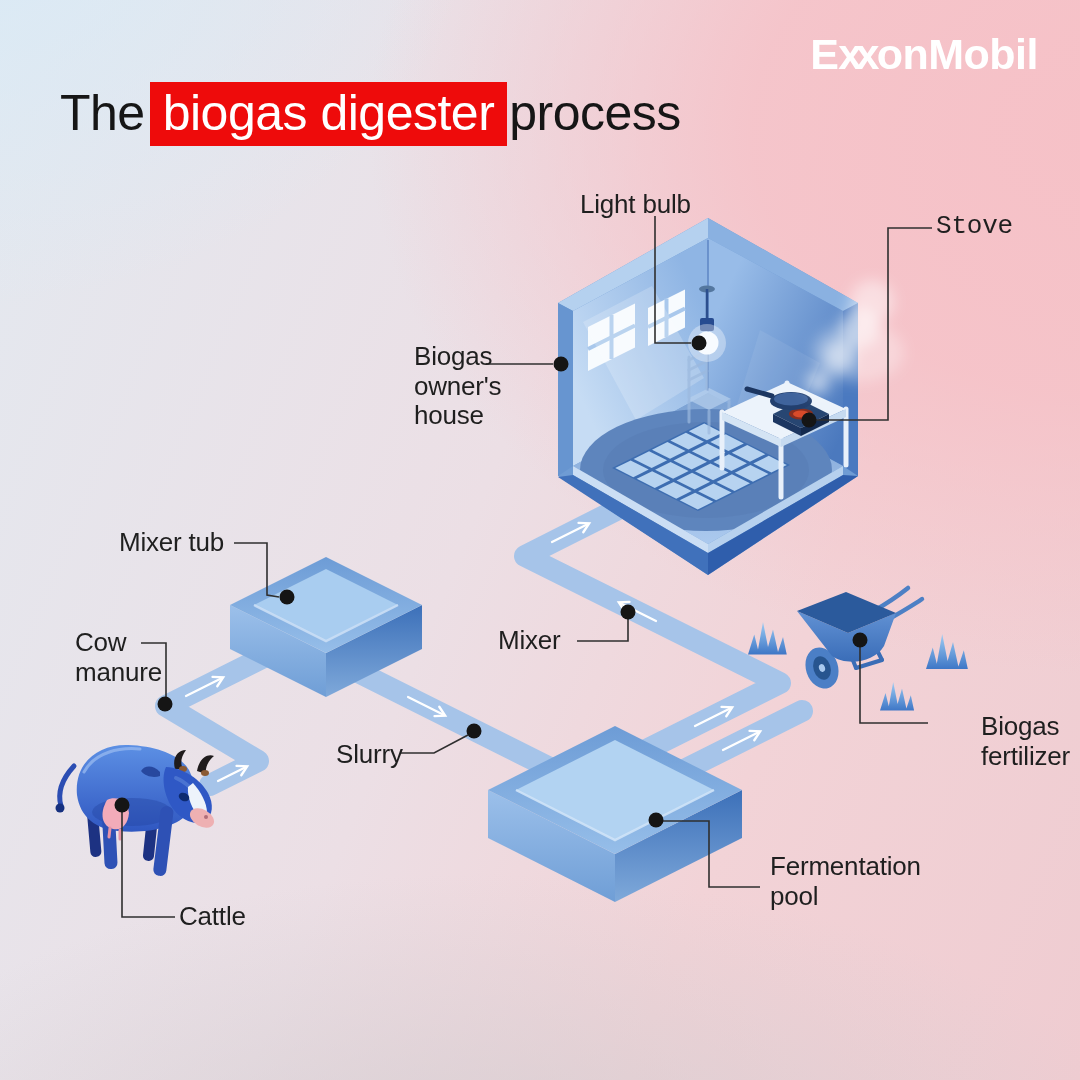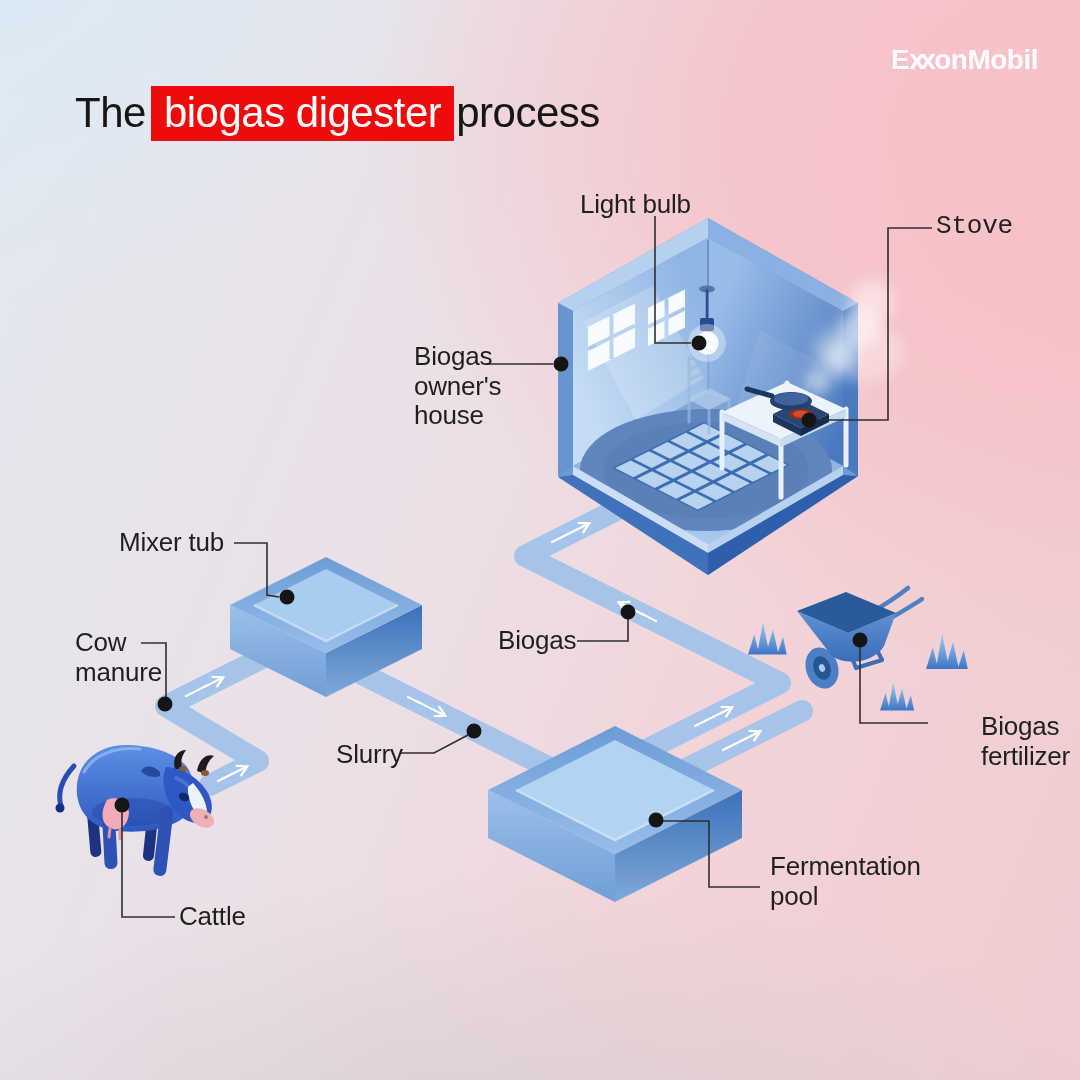--- a/index.html
+++ b/index.html
@@ -6,26 +6,26 @@
   .canvas{
     position:relative;width:1080px;height:1080px;overflow:hidden;
     font-family:"Liberation Sans",sans-serif;color:#1f1f1f;
     background:
       radial-gradient(1200px 880px at 103% 12%, #f6c1c7 0%, rgba(246,193,199,.85) 30%, rgba(246,193,199,0) 62%),
       radial-gradient(960px 720px at -5% -8%, #d9eaf6 0%, rgba(217,234,246,0) 55%),
       radial-gradient(1150px 560px at 45% 112%, rgba(210,205,209,.9) 0%, rgba(210,205,209,0) 60%),
       linear-gradient(112deg,#e3e9f0 0%,#ecdfe5 45%,#f2d3d7 70%,#efccd1 100%);
   }
   .logo{
-    position:absolute;top:44px;right:42px;
-    font-size:28px;font-weight:700;color:#ffffff;letter-spacing:-.5px;
+    position:absolute;top:30px;right:42px;
+    font-size:43px;font-weight:700;color:#ffffff;letter-spacing:-.5px;
   }
   .logo .xx{letter-spacing:-.16em;margin-right:.10em;}
   .title{
-    position:absolute;left:75px;top:84px;font-size:42px;line-height:58px;
+    position:absolute;left:60px;top:84px;font-size:50px;line-height:58px;
     font-weight:400;color:#161616;letter-spacing:-.5px;white-space:nowrap;
   }
   .title .hl{
     color:#ffffff;background:#ee0b0b;padding:3px 13px 5px 13px;margin:0 2px 0 5px;
   }
   .scene{position:absolute;left:0;top:0;}
   .lbl{
     position:absolute;font-size:26px;line-height:1.14;color:#1f1f1f;
     letter-spacing:-.2px;
   }
@@ -328,19 +328,19 @@
           <circle cx="860" cy="640" r="7.5" fill="#151515" stroke="none"></circle>
       </g>
     </g>
   </svg>
 
   <div class="lbl nowrap" style="left:560px;top:190px;margin-left:20px;">Light bulb</div>
   <div class="lbl nowrap" style="left:936px;top:212px;font-family:Liberation Mono, monospace;">Stove</div>
   <div class="lbl" style="left:390px;top:342px;width:110px;margin-left:24px;">Biogas owner's house</div>
   <div class="lbl nowrap" style="left:119px;top:528px;">Mixer tub</div>
   <div class="lbl" style="left:75px;top:628px;width:105px;">Cow manure</div>
-  <div class="lbl nowrap" style="left:498px;top:626px;">Biogas</div>
+  <div class="lbl nowrap" style="left:498px;top:626px;">Mixer</div>
   <div class="lbl nowrap" style="left:336px;top:740px;">Slurry</div>
   <div class="lbl nowrap" style="left:179px;top:902px;">Cattle</div>
   <div class="lbl" style="left:770px;top:852px;width:180px;">Fermentation pool</div>
   <div class="lbl" style="left:936px;top:712px;width:120px;margin-left:45px;">Biogas fertilizer</div>
 
 </div>
 
 </body></html>

